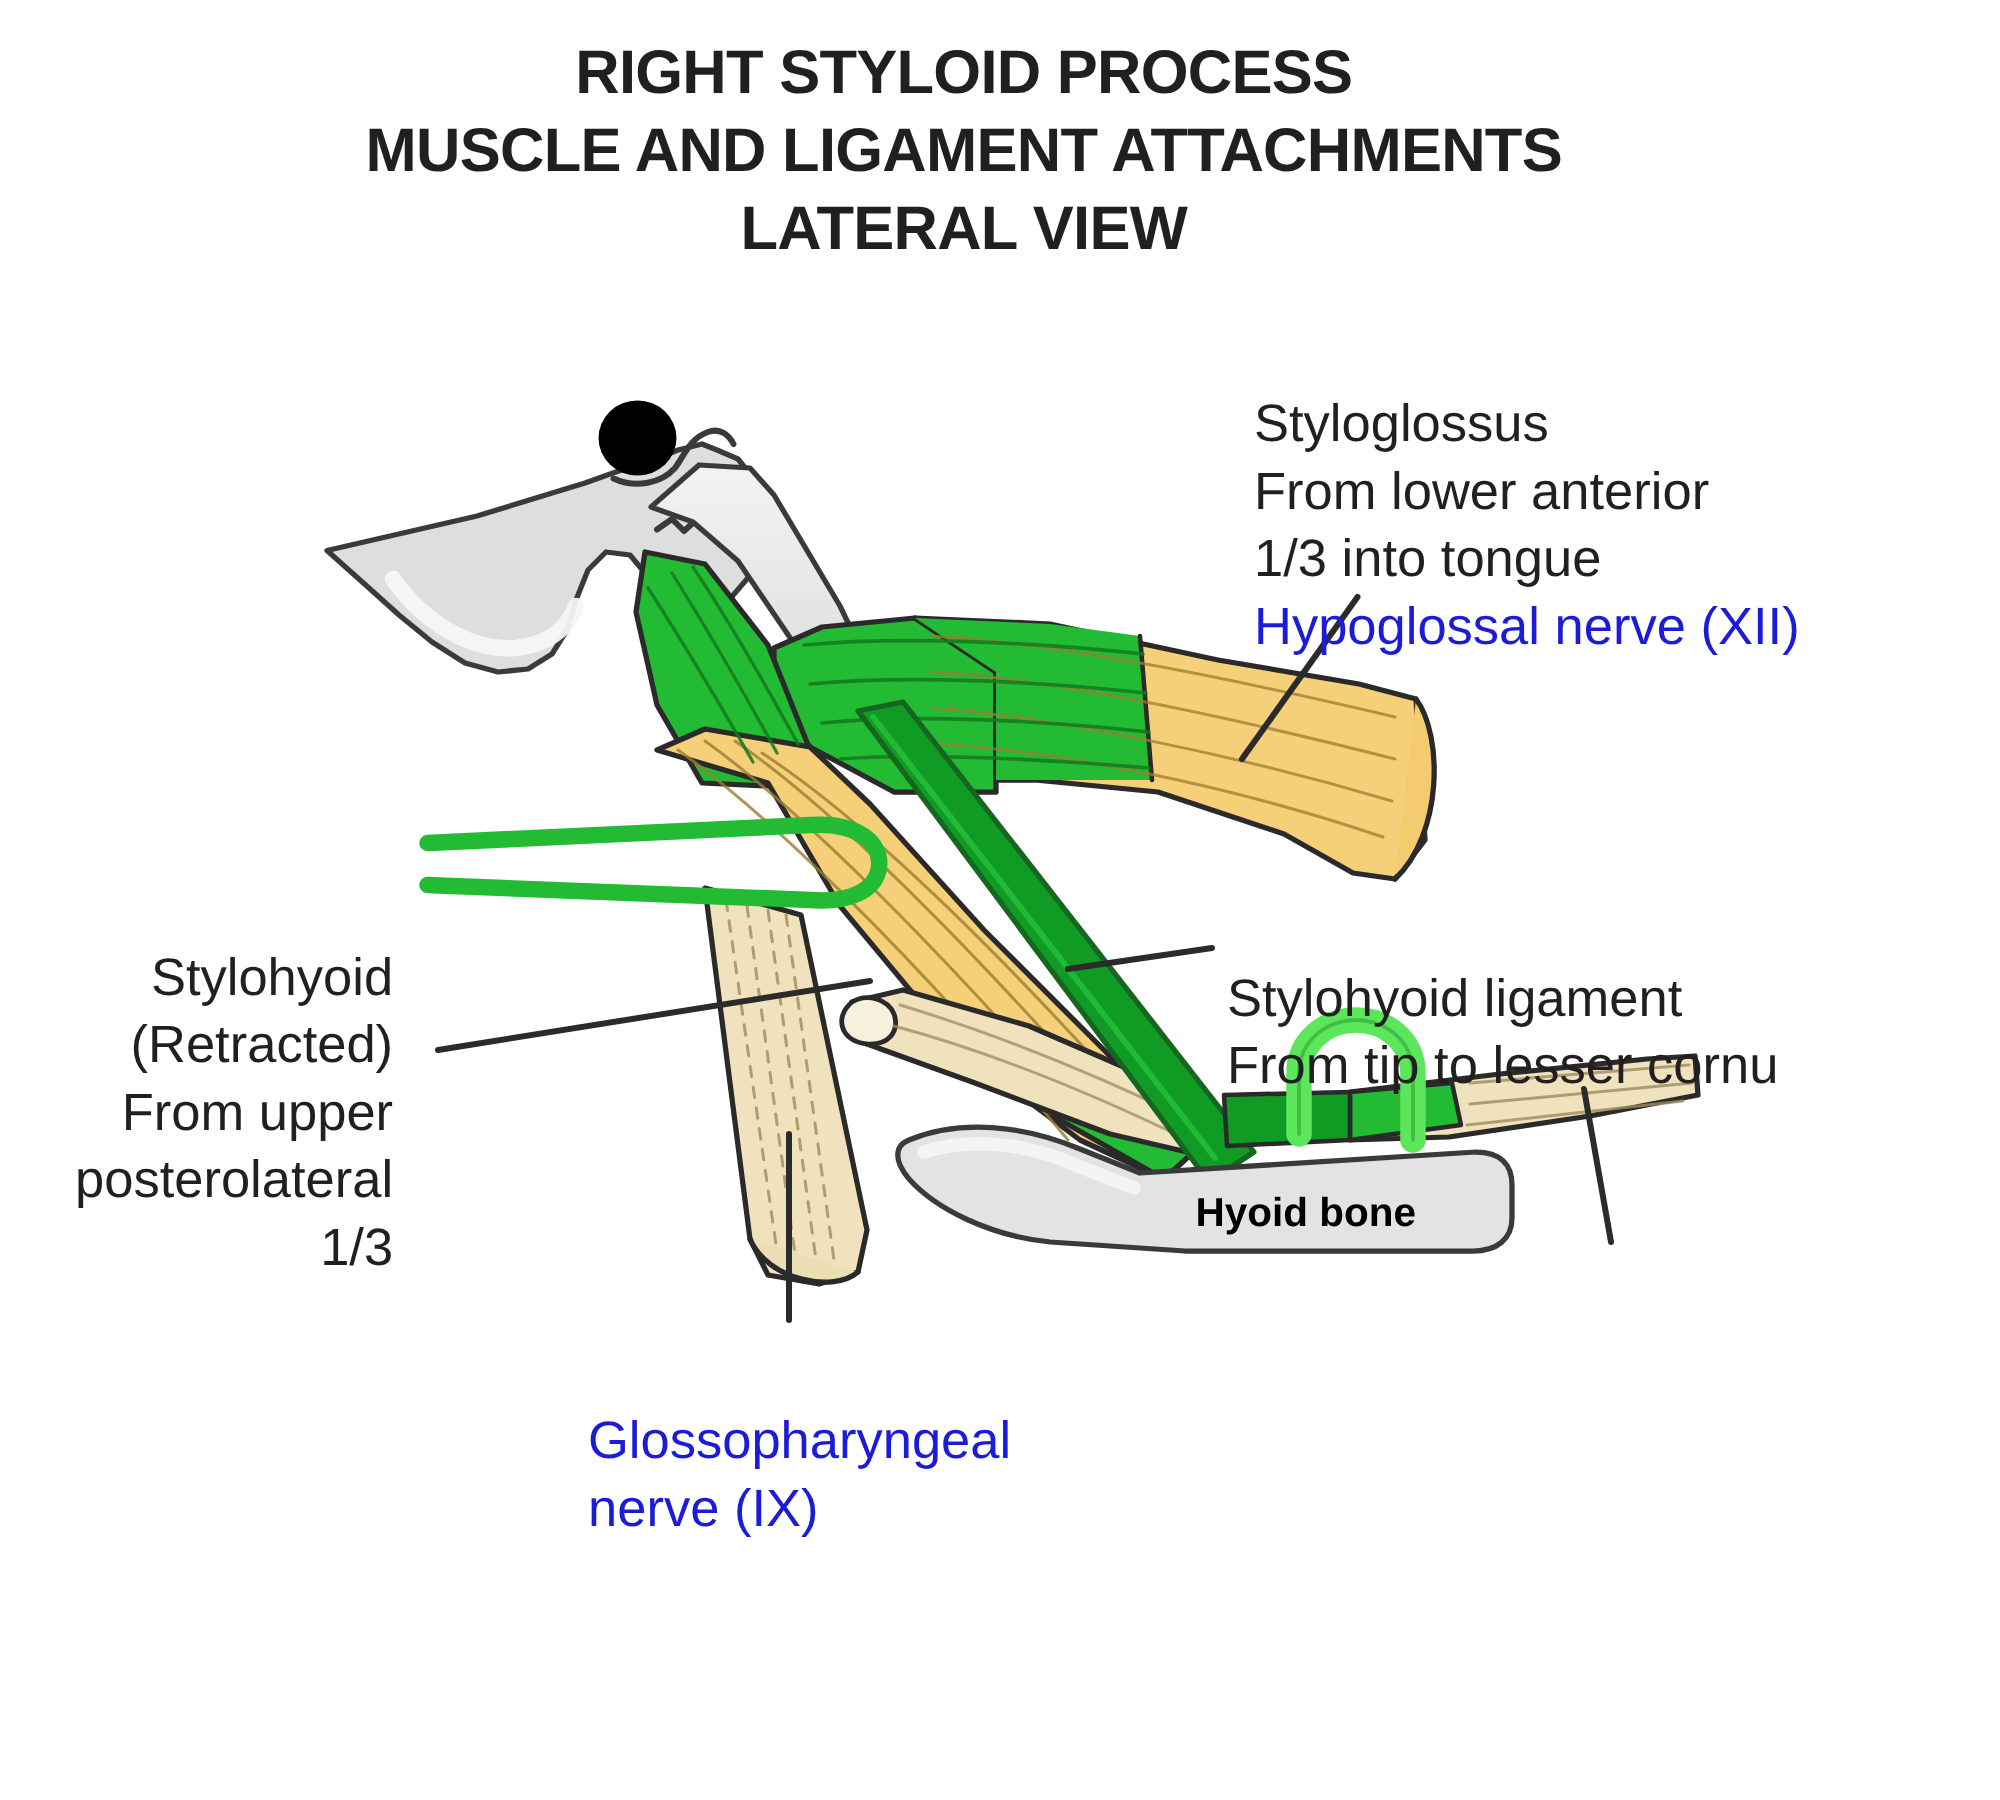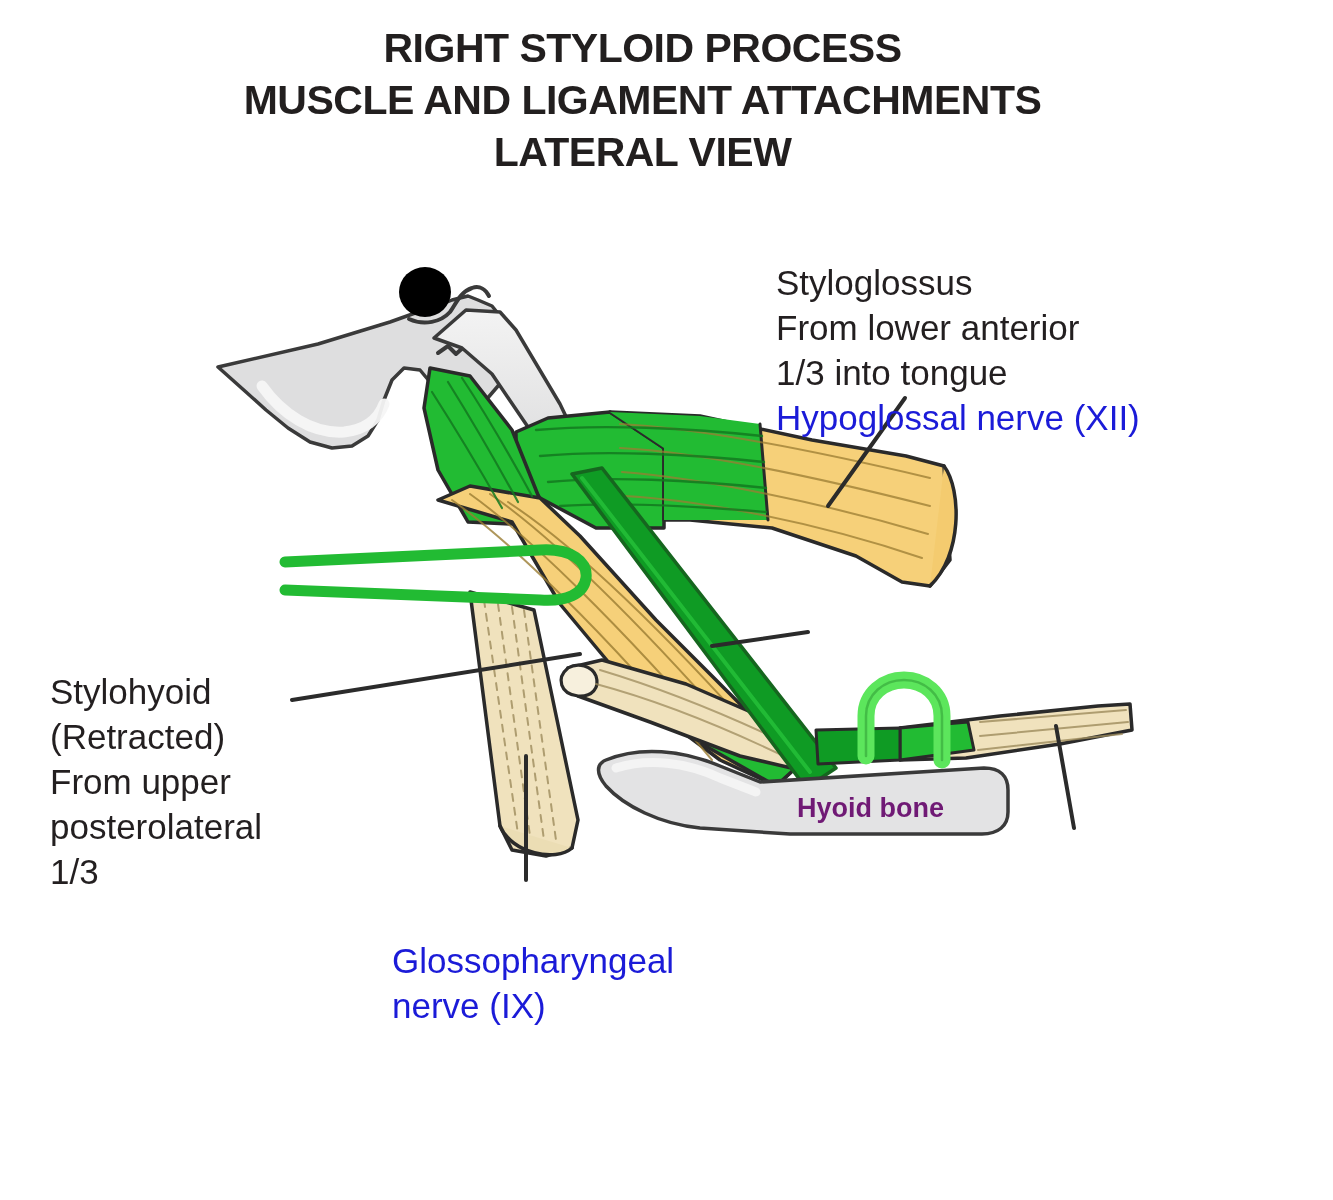--- a/index.html
+++ b/index.html
@@ -19,29 +19,29 @@
     line-height:52px;
     letter-spacing:-0.5px;
     color:#221f1f;
     white-space:pre-line;
   }
 
   
   .lbl{position:absolute;font-size:35px;line-height:45px;color:#231f20;white-space:pre-line;}
   .lbl .nv{color:#1b1bd8;font-weight:normal;display:block;white-space:pre-line;}
 
-  #lbl-styloglossus{left:776px;top:215px;}
+  #lbl-styloglossus{left:836px;top:215px;}
   #lbl-ligament   {left:818px;top:598px;}
-  #lbl-stylohyoid {left:50px; top:624px;}
+  #lbl-stylohyoid {left:50px; top:584px;text-align:right;}
   #lbl-stylophar  {left:392px;top:893px;}
   #lbl-digastric  {left:1037px;top:808px;}
 
   #lbl-hyoid{
     position:absolute;left:797px;top:793px;
-    font-size:27px;font-weight:bold;color:#701a75;letter-spacing:0px;
+    font-size:27px;font-weight:bold;color:#000000;letter-spacing:0px;
   }
 
   svg{position:absolute;left:0;top:0;}
 </style>
 </head>
 <body>
 
 <div id="stage">
 
   <div class="title">RIGHT STYLOID PROCESS
@@ -185,20 +185,24 @@
     </g>
   </svg>
 
   <div class="lbl" id="lbl-styloglossus">
     <span>Styloglossus
 From lower anterior
 1/3 into tongue</span>
     <span class="nv">Hypoglossal nerve (XII)</span>
   </div>
 
+  <div class="lbl" id="lbl-ligament">
+    <span>Stylohyoid ligament
+From tip to lesser cornu</span>
+  </div>
 
   <div class="lbl" id="lbl-stylohyoid">
     <span>Stylohyoid
 (Retracted)
 From upper
 posterolateral
 1/3</span>
   </div>
 
   <div class="lbl" id="lbl-stylophar">

